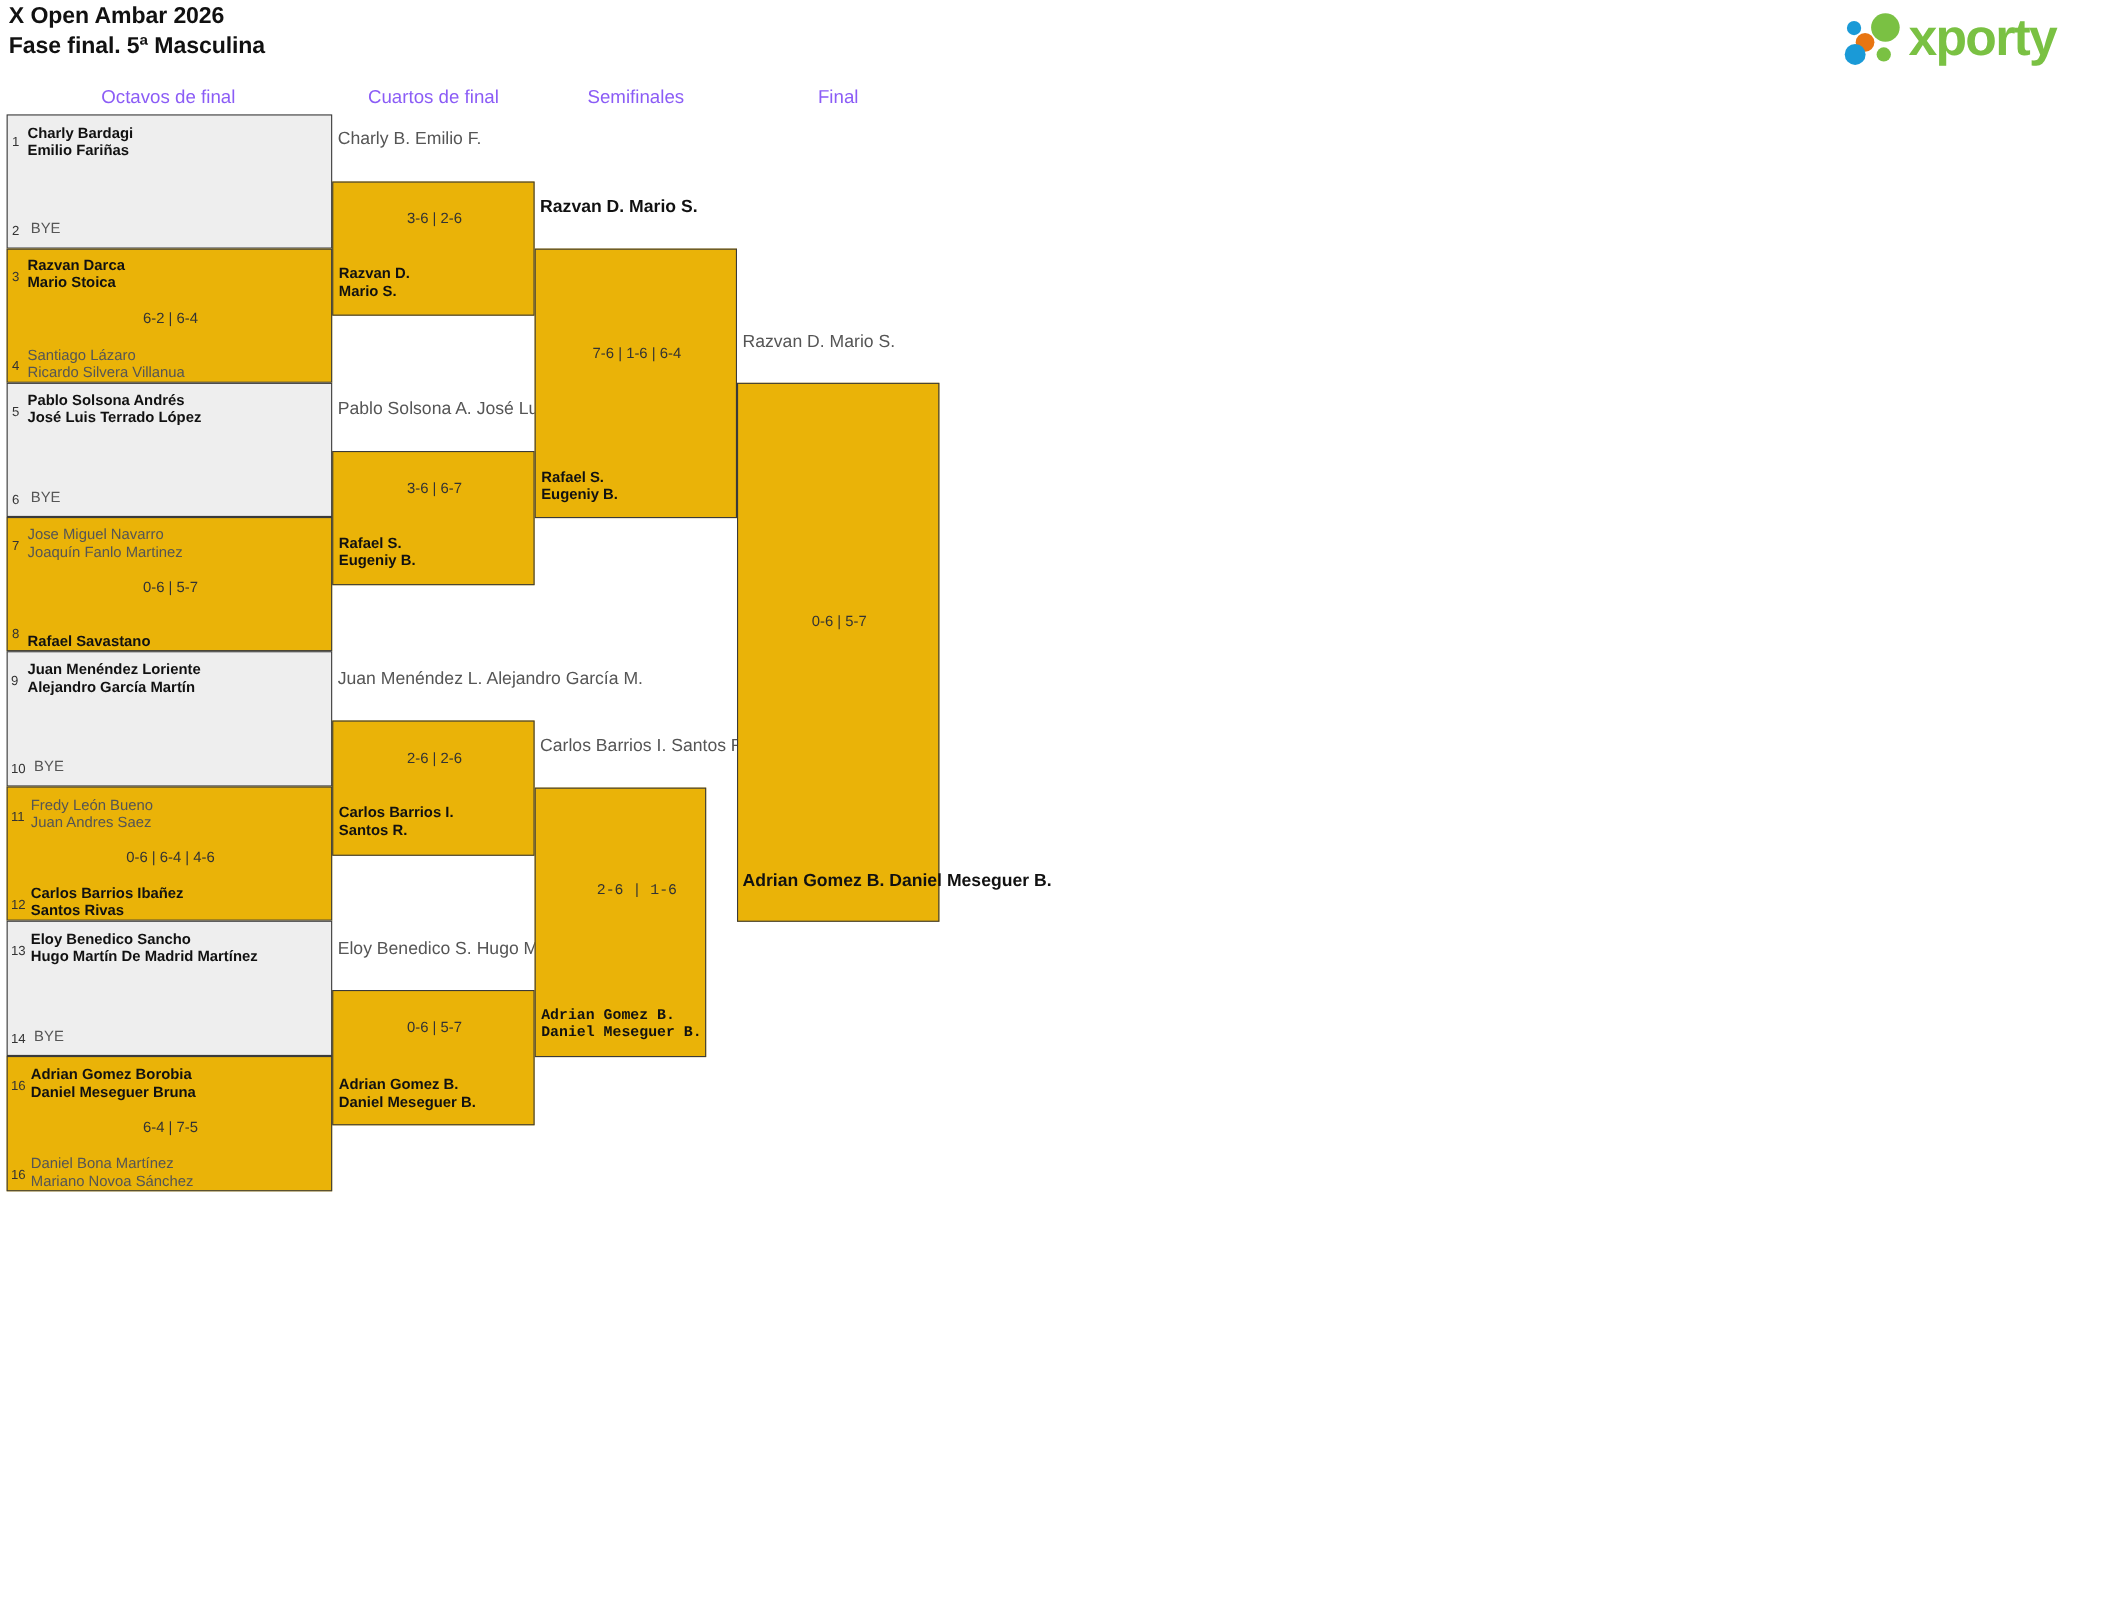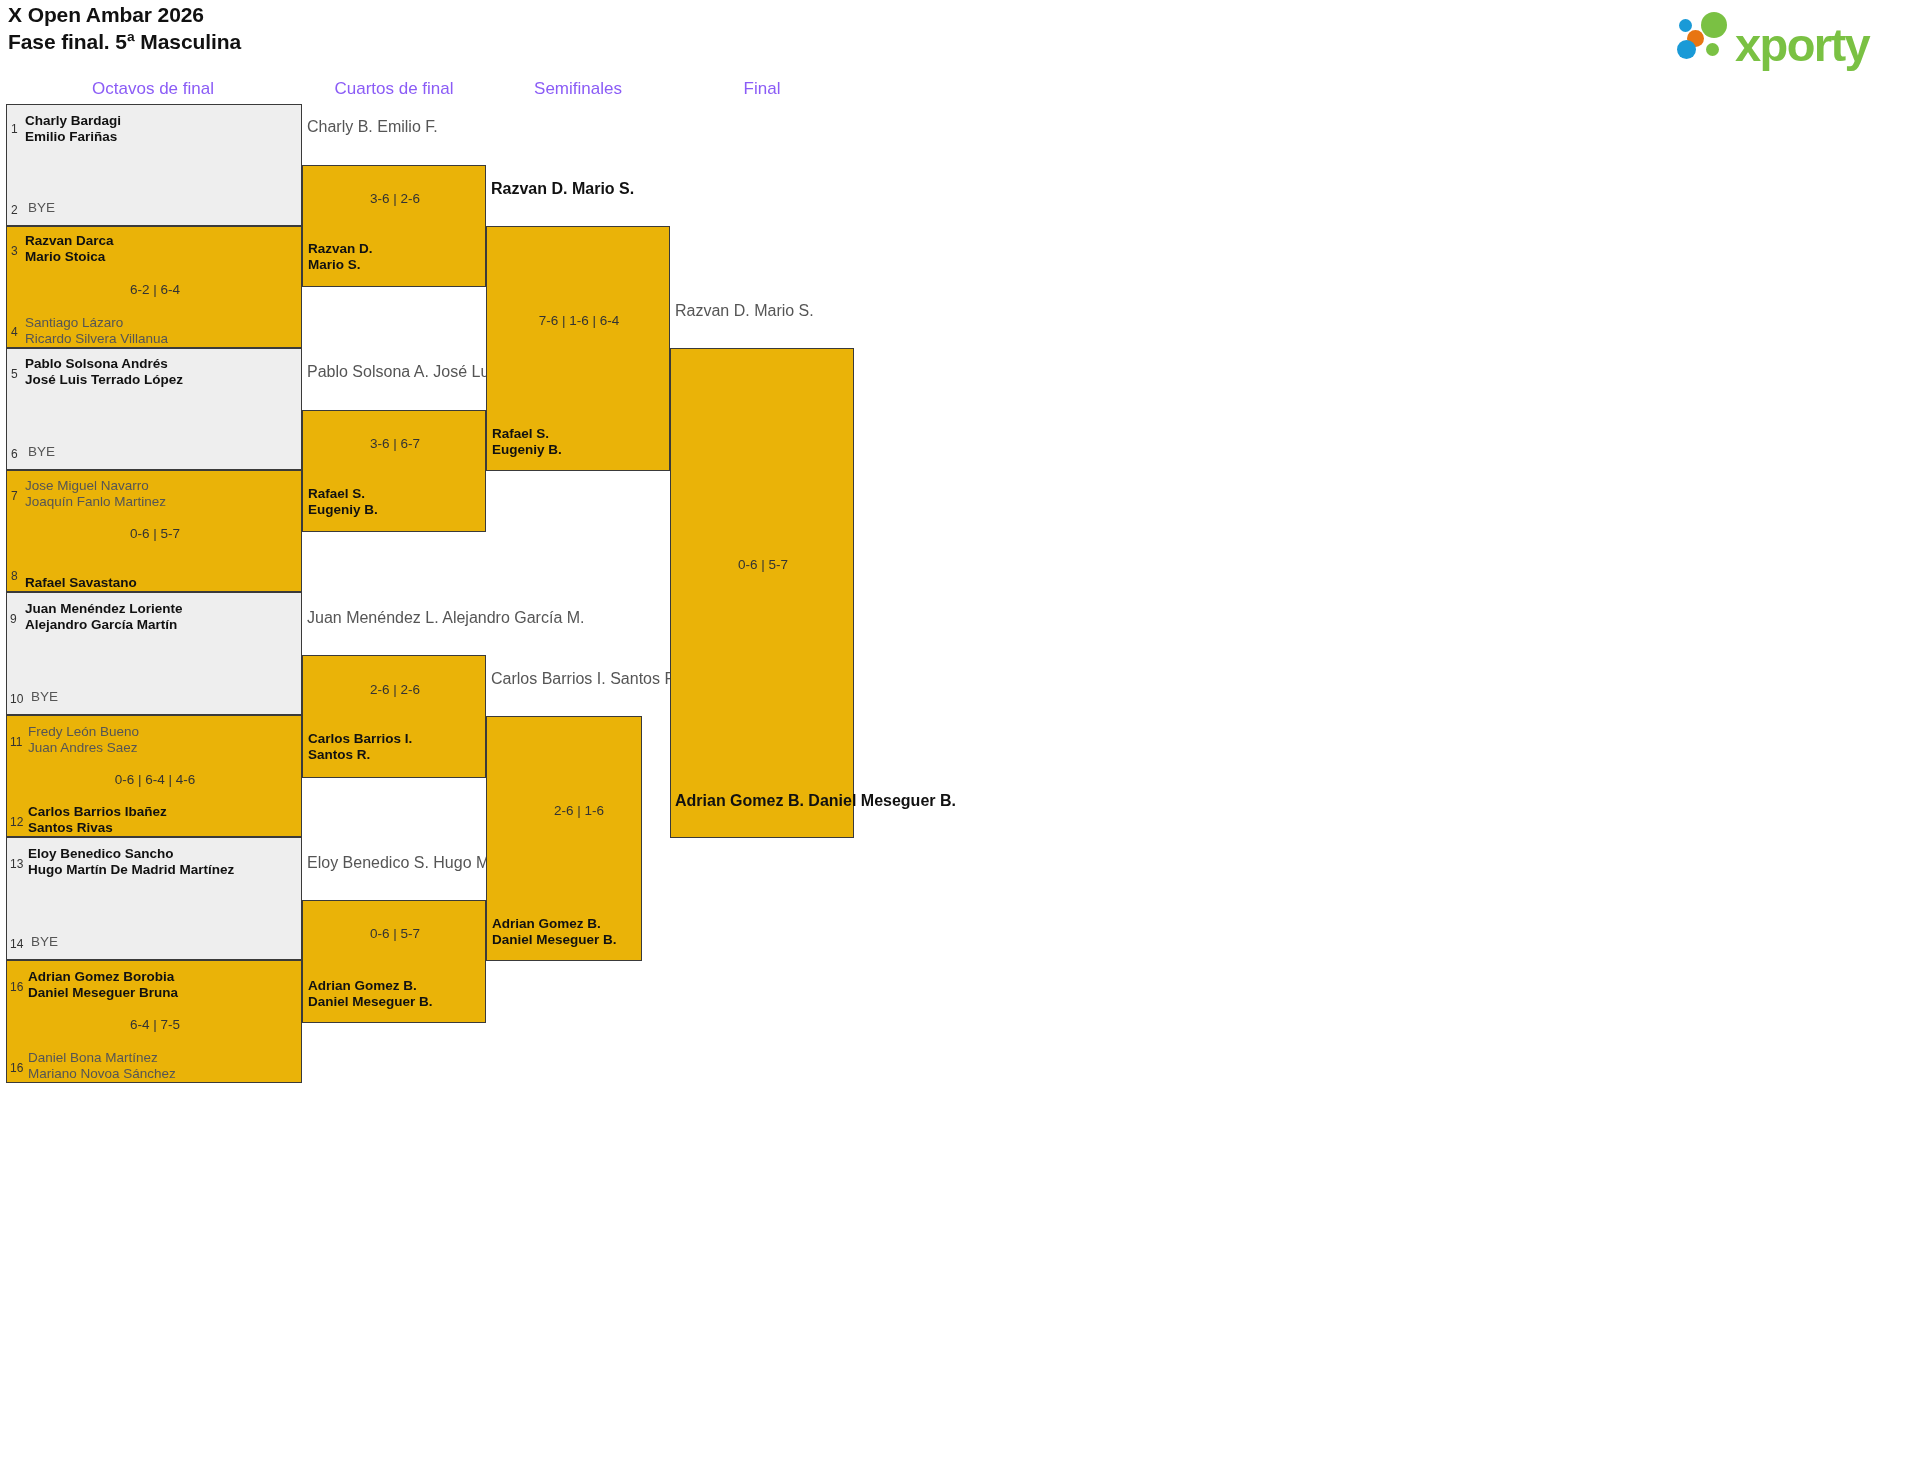--- a/index.html
+++ b/index.html
@@ -57,21 +57,20 @@
   .dot-green-sm  { left: 29px; top: 33px; width: 13px; height: 13px; background: #7ac143; }
   .logo-text {
     position: absolute;
     left: 58px;
     top: -2px;
     font-size: 47px;
     font-weight: bold;
     color: #7ac143;
     letter-spacing: -1.6px;
     font-family: "Liberation Sans", sans-serif;
-    margin-top: 11px;
   }
 
   
   .round-header {
     position: absolute;
     font-size: 17px;
     color: #8b5cf6;
     white-space: nowrap;
     text-align: center;
   }
@@ -301,21 +300,21 @@
     <span class="team winner" style="left:5px; top:199px;">
       <span class="ln">Rafael S.</span>
       <span class="ln">Eugeniy B.</span>
     </span>
   </div>
   <span class="adv winner" style="left:491px; top:181px;">
     <span class="ln">Razvan D.</span>
     <span class="ln">Mario S.</span>
   </span>
 
-  <div class="match-box" style="left:486px; top:716px; width:156px; height:245px;">
+  <div class="match-box" style="left:486px; top:716px; width:156px; height:245px;font-family:Liberation Mono, monospace;">
     <span class="score" style="left:0px; top:86px; width:184px;">2-6 | 1-6</span>
     <span class="team winner" style="left:5px; top:199px;">
       <span class="ln">Adrian Gomez B.</span>
       <span class="ln">Daniel Meseguer B.</span>
     </span>
   </div>
   <span class="adv" style="left:491px; top:671px;">
     <span class="ln">Carlos Barrios I.</span>
     <span class="ln">Santos R.</span>
   </span>

